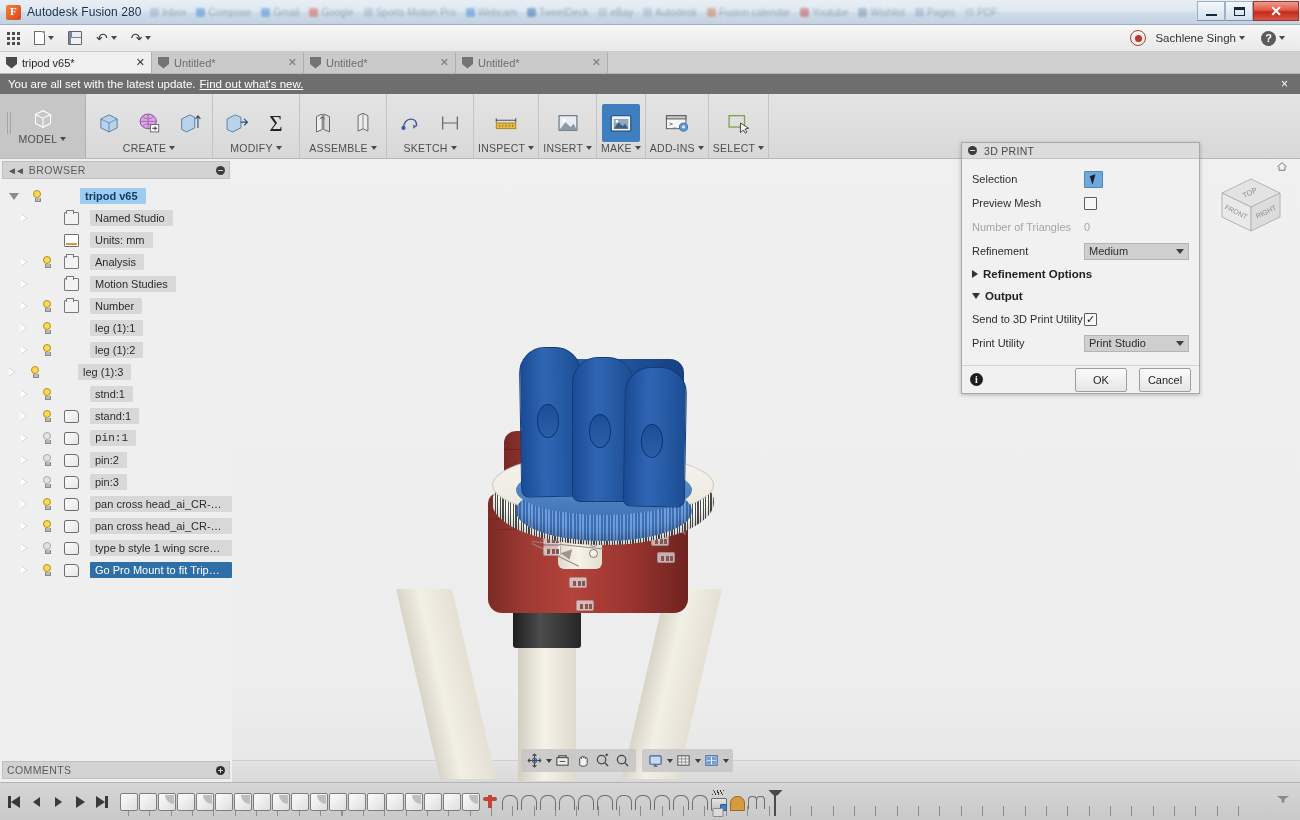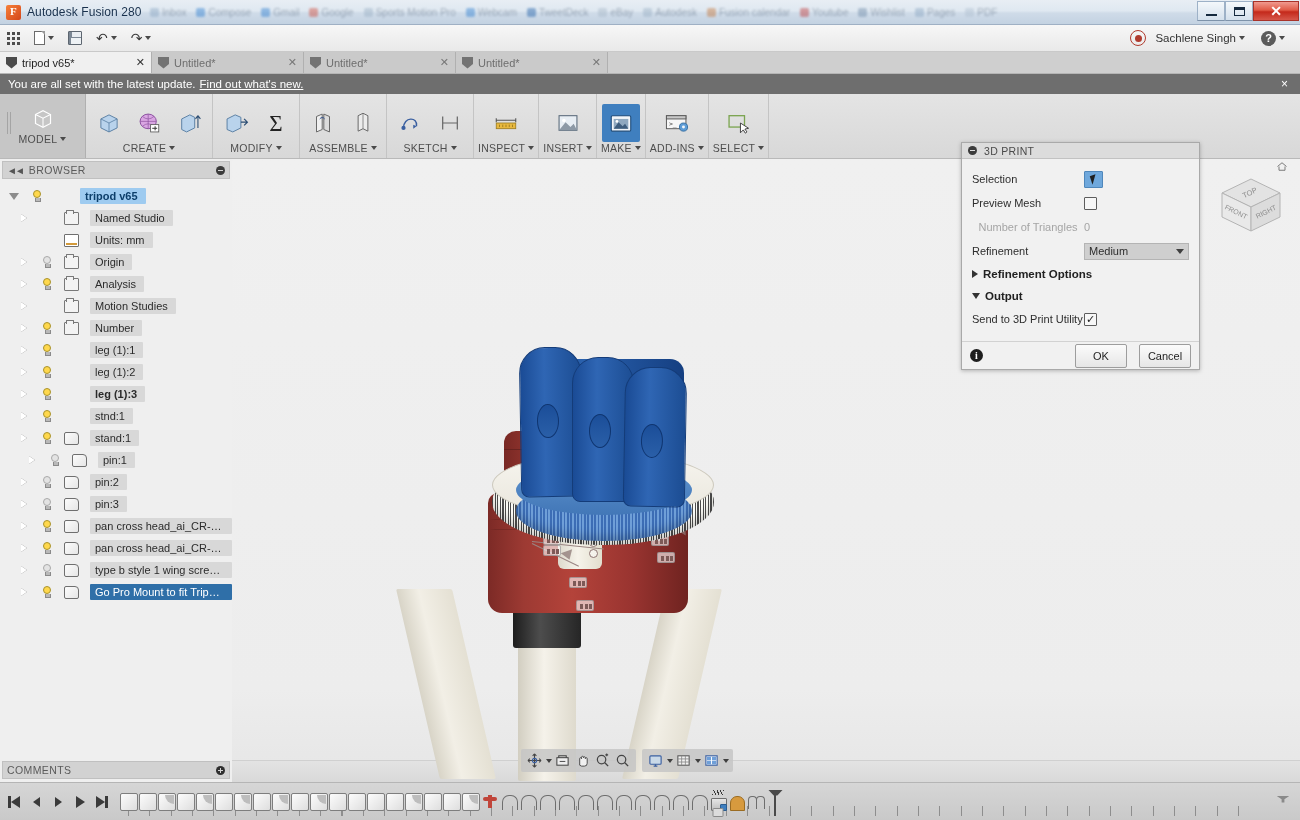--- a/index.html
+++ b/index.html
@@ -343,21 +343,21 @@
   .dlg-head{
     height:16px;background:#dcdcdc;border-bottom:1px solid #c2c2c2;
     display:flex;align-items:center;gap:7px;padding:0 6px;
   }
   .dlg-head .minus{width:9px;height:9px;border-radius:50%;background:#3b3b3b;position:relative;}
   .dlg-head .minus:after{content:"";position:absolute;left:2px;top:4px;width:5px;height:1px;background:#dcdcdc;}
   .dlg-head .t{font-size:10.5px;color:#4a4a4a;letter-spacing:.3px;}
   .dlg-body{padding:8px 10px 10px 10px;}
   .row{display:flex;align-items:center;height:24px;}
   .row .lab{width:112px;color:#2d2d2d;font-size:11px;}
-  .row .lab.dim{color:#a5a5a5;text-align:center;}
+  .row .lab.dim{color:#a5a5a5;}
   .row .val.dim{color:#a5a5a5;font-size:11px;}
   .selbtn{
     width:19px;height:17px;background:#6fa8dc;border:1px solid #4f87bb;border-radius:1px;
     display:flex;align-items:center;justify-content:center;
   }
   .cursor-ico{width:0;height:0;border-left:6px solid #1f1f1f;border-bottom:9px solid transparent;transform:rotate(-18deg);}
   .chk{width:13px;height:13px;background:#f7f7f7;border:1px solid #5d5d5d;border-radius:1px;
     display:flex;align-items:center;justify-content:center;font-size:11px;color:#1b1b1b;line-height:1;}
   .combo{
     width:105px;height:17px;background:#cfcfcf;border:1px solid #b4b4b4;
@@ -745,30 +745,20 @@
         <div class="trow" style="padding-left: 18px;">
           <span class="tri"></span>
           <span class="bulb" style="visibility: hidden;"></span>
           <span class="ico units"></span>
           <span class="tlabel">Units: mm</span>
         </div>
         <div class="trow" style="padding-left: 18px;">
           <span class="tri">
             <i class="caretR"></i>
           </span>
-          <span class="bulb off">
-            <i></i>
-          </span>
-          <span class="ico folder"></span>
-          <span class="tlabel">Origin</span>
-        </div>
-        <div class="trow" style="padding-left: 18px;">
-          <span class="tri">
-            <i class="caretR"></i>
-          </span>
           <span class="bulb">
             <i></i>
           </span>
           <span class="ico folder"></span>
           <span class="tlabel">Analysis</span>
         </div>
         <div class="trow" style="padding-left: 18px;">
           <span class="tri">
             <i class="caretR"></i>
           </span>
@@ -799,21 +789,21 @@
         <div class="trow" style="padding-left: 18px;">
           <span class="tri">
             <i class="caretR"></i>
           </span>
           <span class="bulb">
             <i></i>
           </span>
           <span class="ico component"></span>
           <span class="tlabel">leg (1):2</span>
         </div>
-        <div class="trow" style="padding-left: 18px; font-weight: bold;">
+        <div class="trow" style="padding-left: 6px;">
           <span class="tri">
             <i class="caretR"></i>
           </span>
           <span class="bulb">
             <i></i>
           </span>
           <span class="ico component"></span>
           <span class="tlabel">leg (1):3</span>
         </div>
         <div class="trow" style="padding-left: 18px;">
@@ -829,21 +819,21 @@
         <div class="trow" style="padding-left: 18px;">
           <span class="tri">
             <i class="caretR"></i>
           </span>
           <span class="bulb">
             <i></i>
           </span>
           <span class="ico body"></span>
           <span class="tlabel">stand:1</span>
         </div>
-        <div class="trow" style="padding-left: 26px;">
+        <div class="trow" style="padding-left: 18px; font-family: Liberation Mono, monospace;">
           <span class="tri">
             <i class="caretR"></i>
           </span>
           <span class="bulb off">
             <i></i>
           </span>
           <span class="ico body"></span>
           <span class="tlabel">pin:1</span>
         </div>
         <div class="trow" style="padding-left: 18px;">
@@ -1108,20 +1098,27 @@
         <i class="tr"></i>
         <span>Refinement Options</span>
       </div>
       <div class="grouprow">
         <i class="td"></i>
         <span>Output</span>
       </div>
       <div class="row">
         <span class="lab">Send to 3D Print Utility</span>
         <span class="chk">✓</span>
+      </div>
+      <div class="row">
+        <span class="lab">Print Utility</span>
+        <span class="combo">
+          <span>Print Studio</span>
+          <i class="c"></i>
+        </span>
       </div>
     </div>
     <div class="dlg-foot">
       <span class="info-ico">i</span>
       <span class="dbtn">OK</span>
       <span class="dbtn">Cancel</span>
     </div>
   </div>
 
   <div class="timeline">

